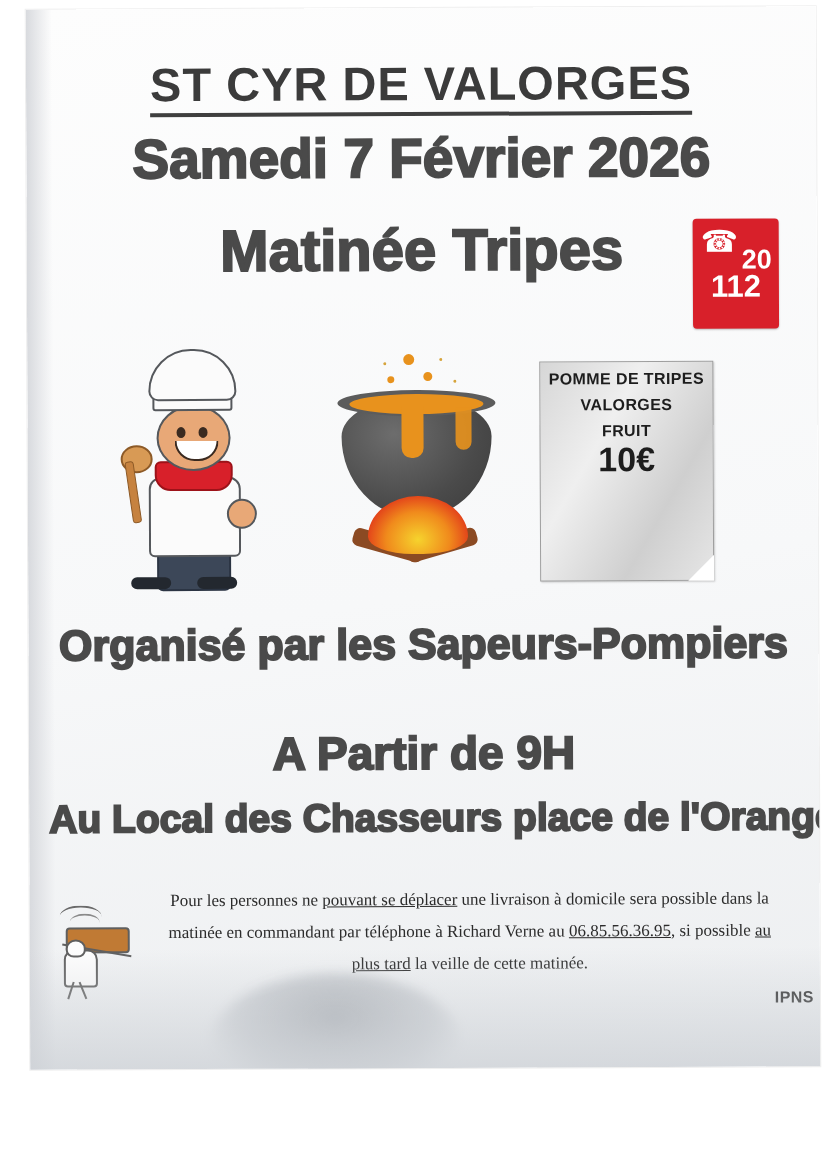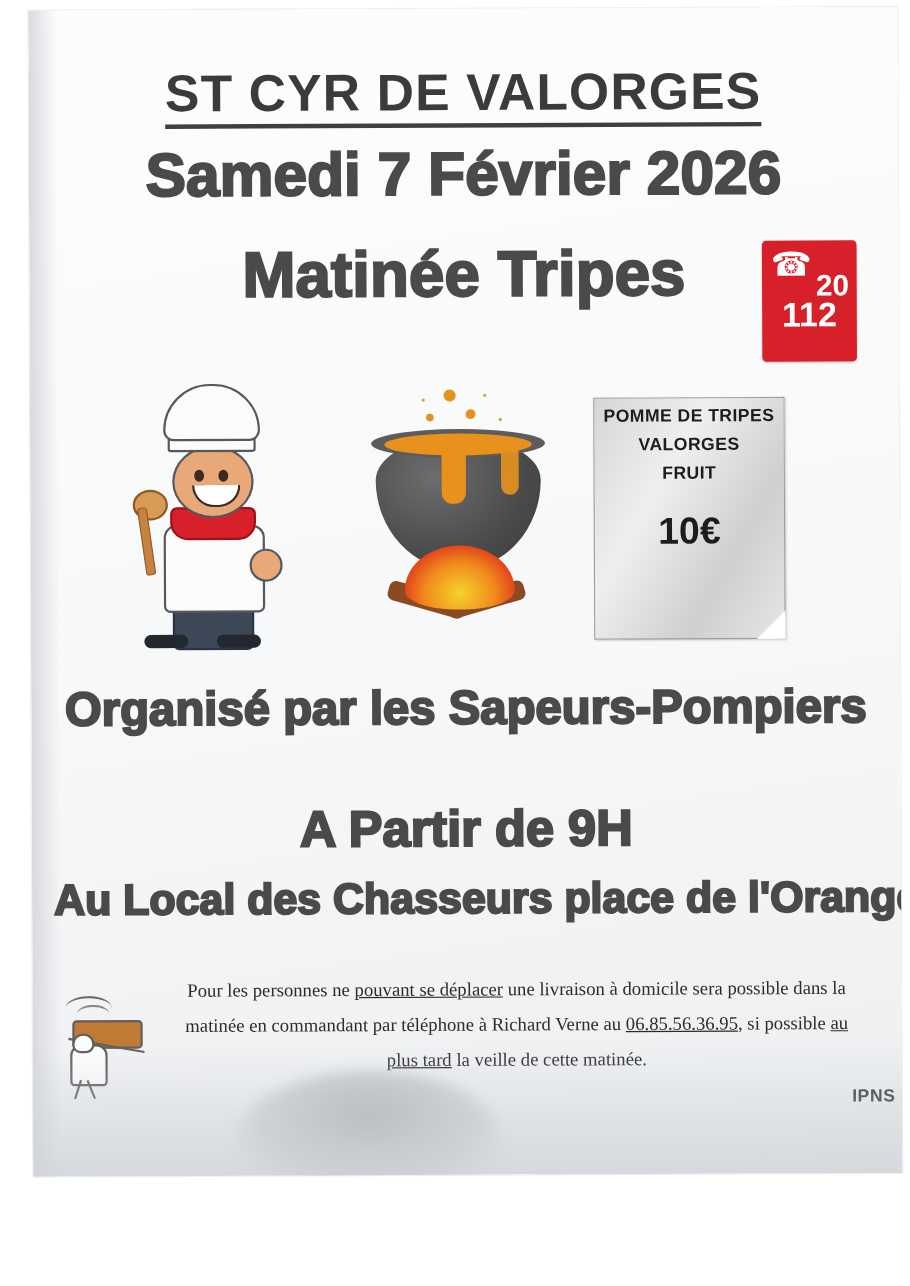--- a/index.html
+++ b/index.html
@@ -341,21 +341,20 @@
     font-weight: bold;
     letter-spacing: 1px;
   }
   .menu-card .m-line {
     font-size: 16px;
     font-weight: bold;
     margin-top: 8px;
     letter-spacing: .4px;
   }
   .menu-card .m-price {
-    margin-top: 24px;
     font-size: 34px;
     font-weight: bold;
   }
   .menu-card .dog-ear {
     position: absolute;
     right: -1px; bottom: -1px;
     width: 0; height: 0;
     border-left: 26px solid transparent;
     border-bottom: 26px solid #ffffff;
   }

